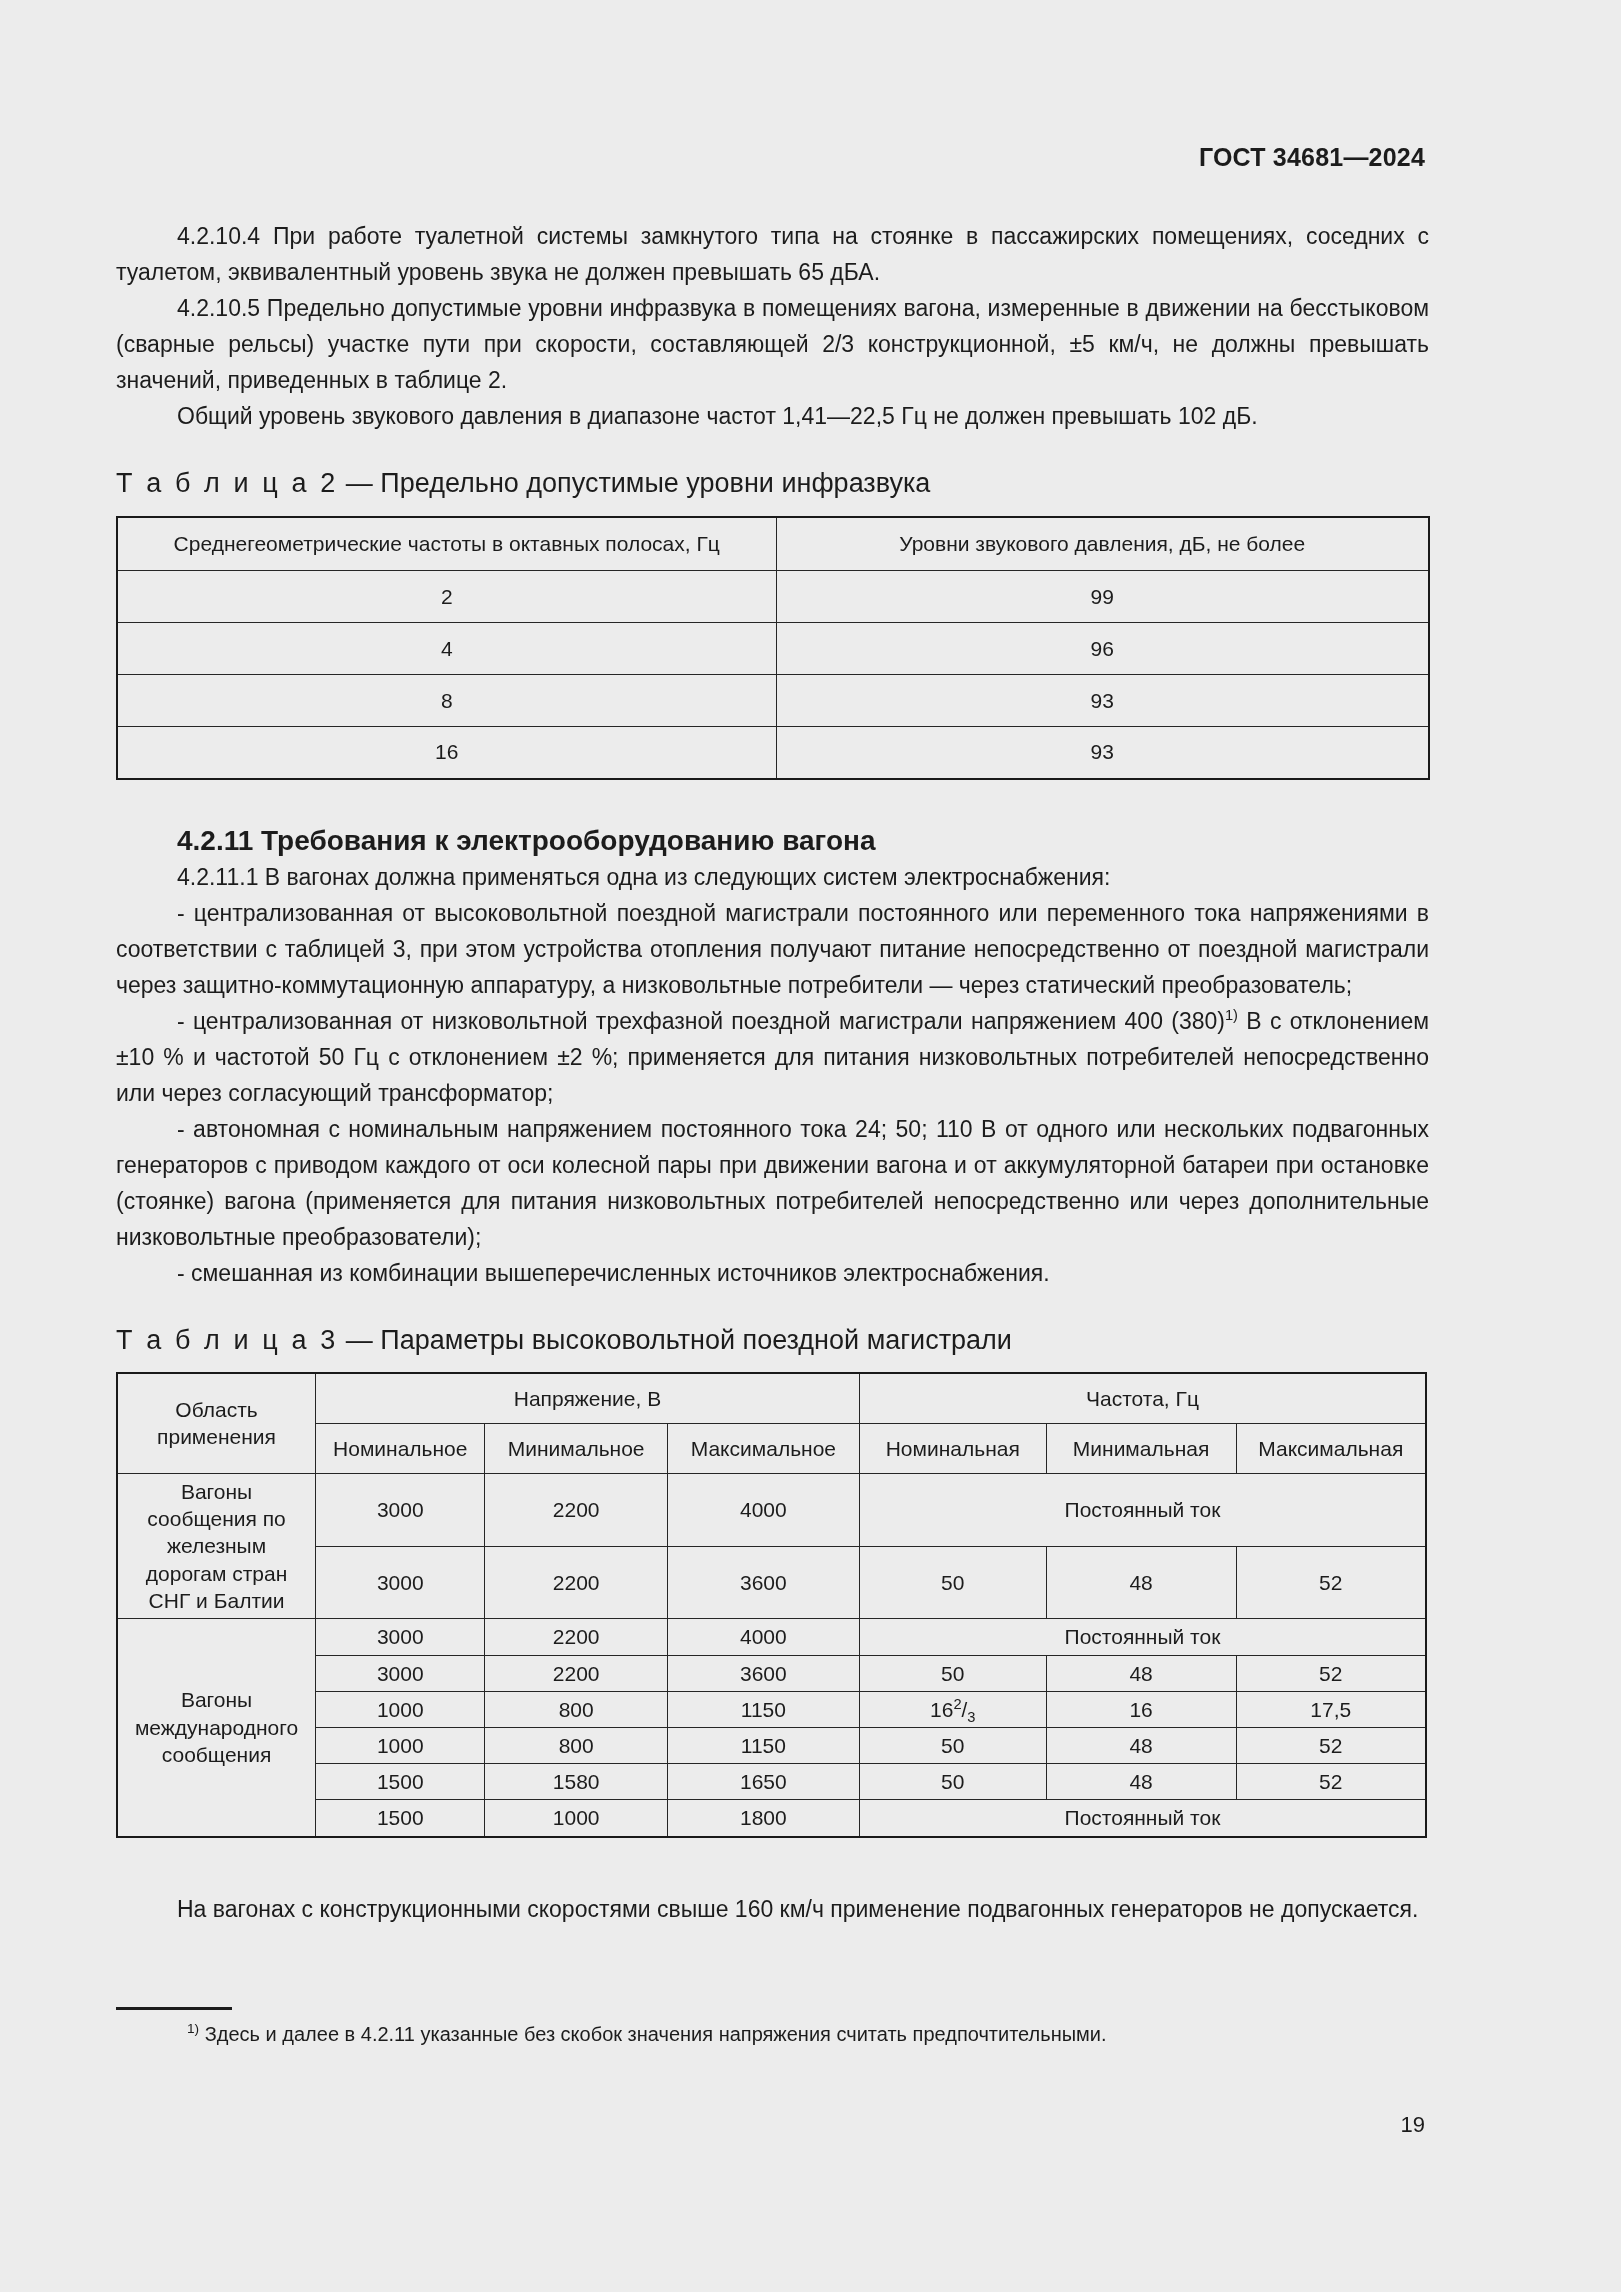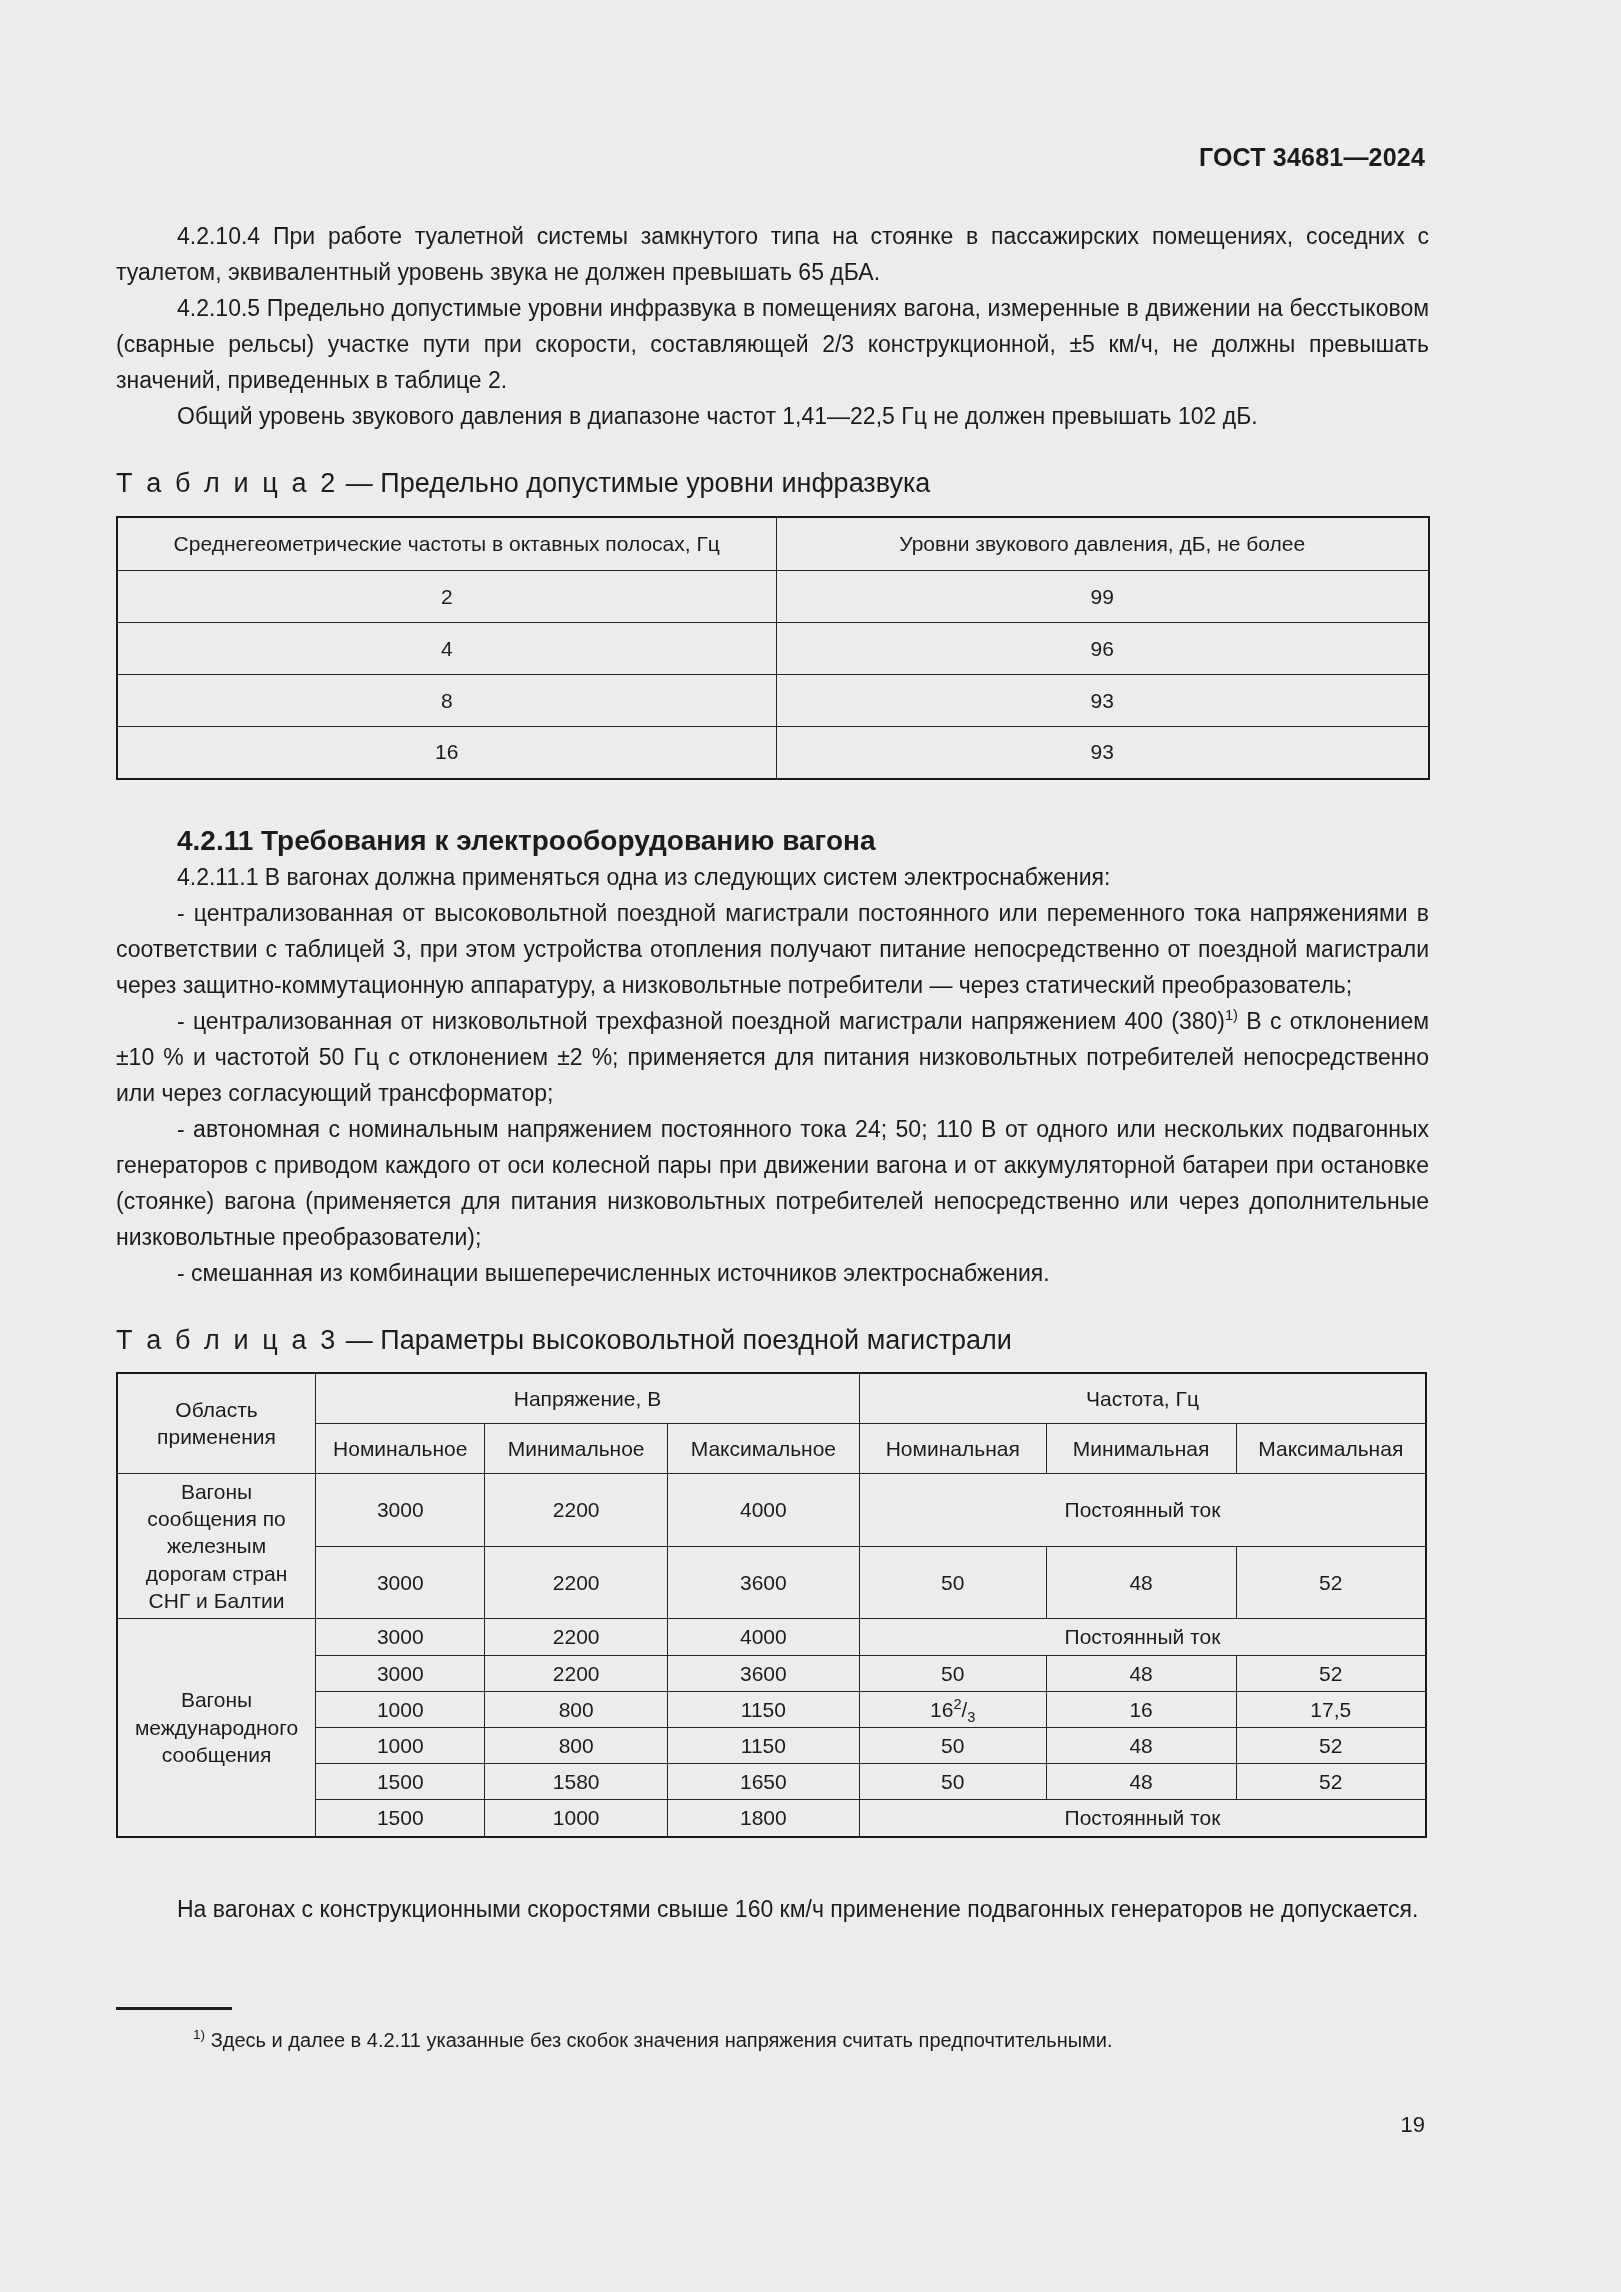--- a/index.html
+++ b/index.html
@@ -128,21 +128,21 @@
   }
   .fn-rule {
     width: 116px;
     height: 2.9px;
     background: #1c1c1c;
     margin: 0 0 7.8px 0;
   }
   .fn-text {
     font-size: 20px;
     line-height: 29px;
-    margin: 16px;
+    margin: 10px;
     padding-left: 61px;
   }
   .fn-text sup {
     font-size: 13.7px;
     vertical-align: super;
     line-height: 0;
   }
   .page-number {
     position: absolute;
     right: 196px;

